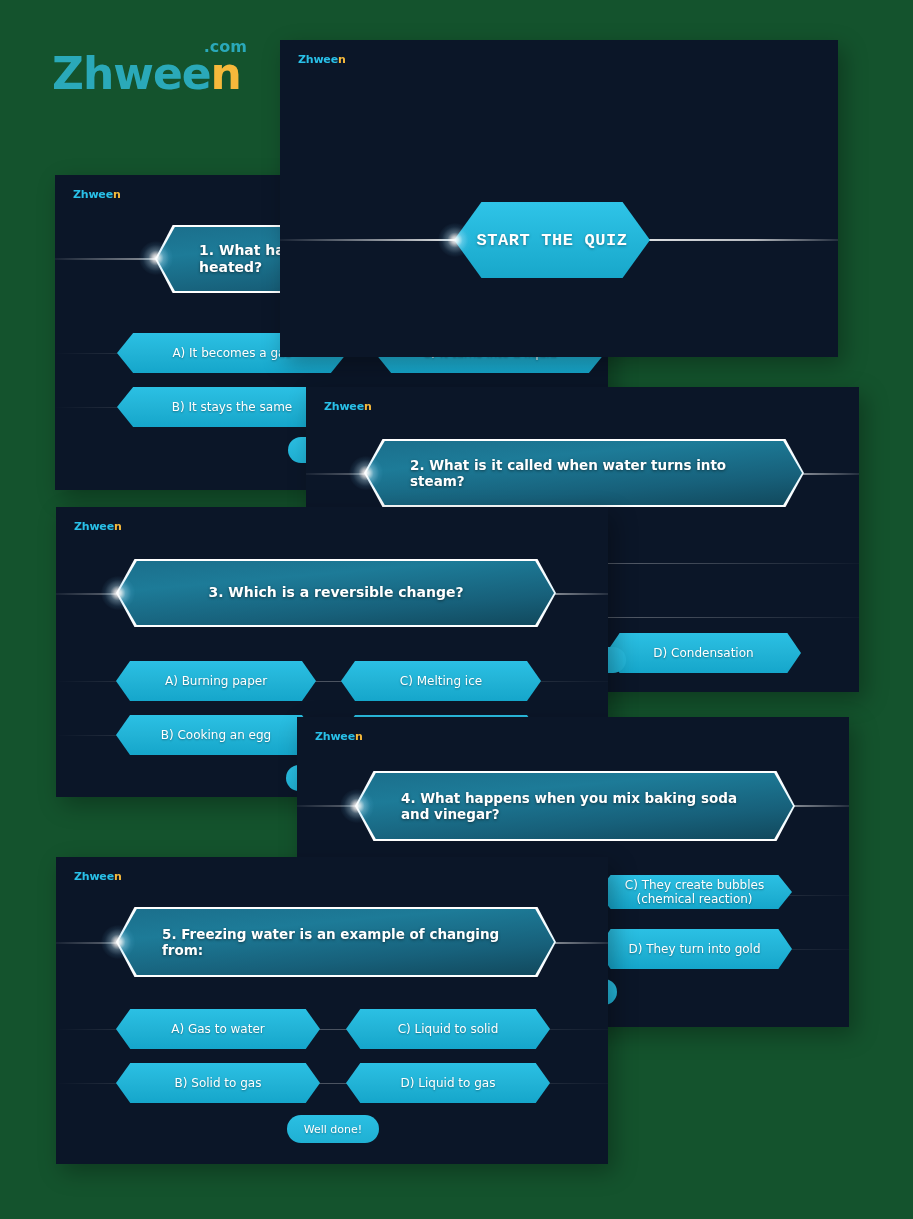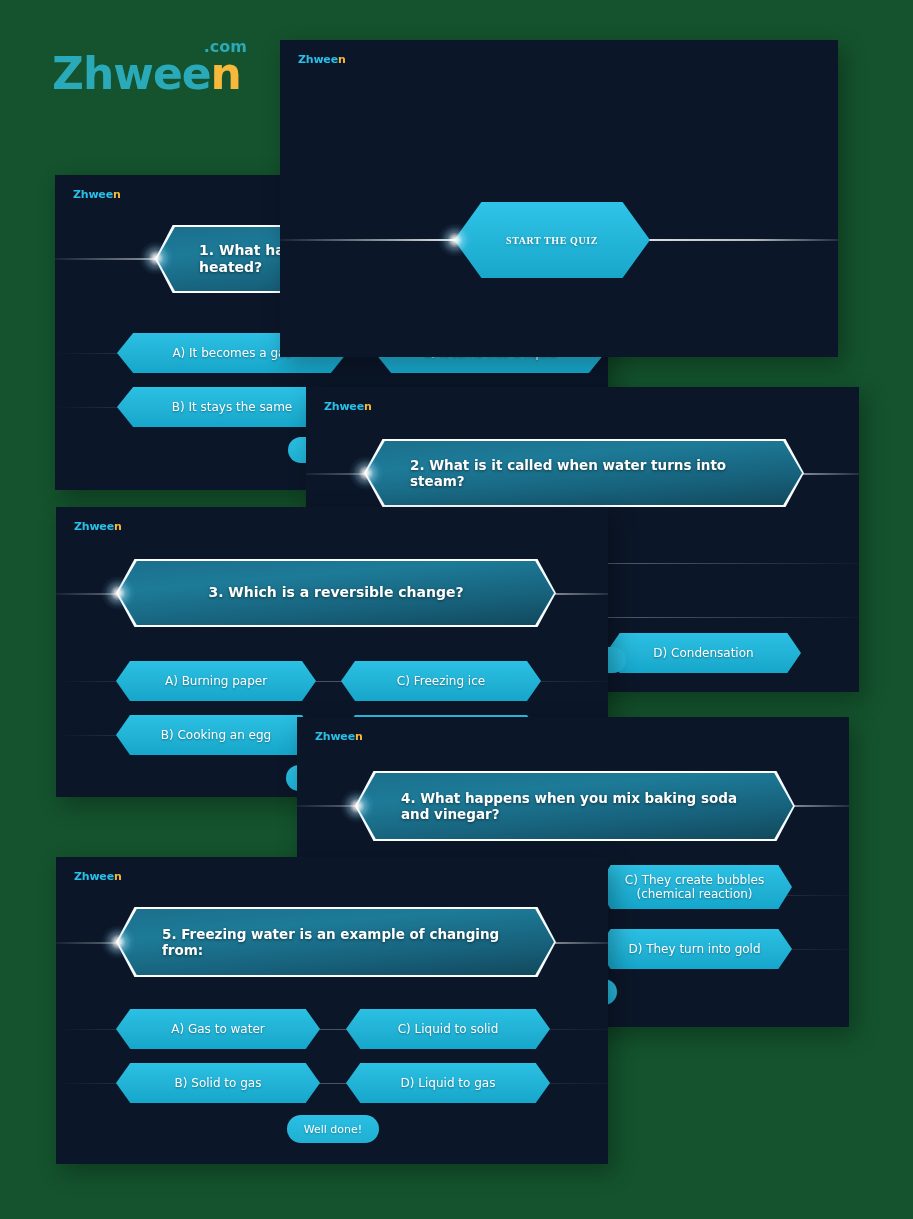--- a/index.html
+++ b/index.html
@@ -119,22 +119,22 @@
   }
 
   
   .start-hex {
     position: absolute;
     background: linear-gradient(180deg,#2fc4e8 0%, #22b4d7 55%, #18a7ca 100%);
     clip-path: polygon(14% 0%, 86% 0%, 100% 50%, 86% 100%, 14% 100%, 0% 50%);
     display:flex; align-items:center; justify-content:center;
   }
   .start-text {
-    color:#fff; font-weight: bold; font-size: 10px; letter-spacing: 0.6px;
-    font-family: Liberation Serif, serif;
+    color:#fff; font-weight: bold; font-size: 17px; letter-spacing: 0.6px;
+    font-family: Liberation Mono, monospace;
     text-shadow: 0 1px 3px rgba(0,0,0,0.35);
   }
 
   
   .pill {
     position: absolute;
     background: linear-gradient(180deg,#2bbfe3 0%, #1fb0d3 100%);
     border-radius: 999px;
     display:flex; align-items:center; justify-content:center;
     color:#fff; font-size: 11px;
@@ -249,21 +249,21 @@
     <div class="rail dim" style="top:174px;"></div>
     <div class="rail dim" style="top:228px;"></div>
 
     <div class="a-hex" style="left:60px; top:154px; width:200px; height:40px;">
       <div class="a-text">A) Burning paper</div>
     </div>
     <div class="a-hex" style="left:60px; top:208px; width:200px; height:40px;">
       <div class="a-text">B) Cooking an egg</div>
     </div>
     <div class="a-hex" style="left:285px; top:154px; width:200px; height:40px;">
-      <div class="a-text">C) Freezing ice</div>
+      <div class="a-text">C) Melting ice</div>
     </div>
     <div class="a-hex" style="left:285px; top:208px; width:200px; height:40px;">
       <div class="a-text">D) Baking a cake</div>
     </div>
 
     <div class="pill" style="left:230px; top:258px; width:88px; height:26px;">
       <span>Next</span>
     </div>
   </div>
 
@@ -283,21 +283,21 @@
 
     <div class="rail dim" style="top:178px;"></div>
     <div class="rail dim" style="top:232px;"></div>
 
     <div class="a-hex" style="left:58px; top:158px; width:215px; height:40px;">
       <div class="a-text">A) Nothing happens</div>
     </div>
     <div class="a-hex" style="left:58px; top:212px; width:215px; height:40px;">
       <div class="a-text">B) They freeze</div>
     </div>
-    <div class="a-hex" style="left:300px; top:148px; width:195px; height:44px;">
+    <div class="a-hex" style="left:300px; top:158px; width:195px; height:34px;">
       <div class="a-text">C) They create bubbles (chemical reaction)</div>
     </div>
     <div class="a-hex" style="left:300px; top:212px; width:195px; height:40px;">
       <div class="a-text">D) They turn into gold</div>
     </div>
 
     <div class="pill" style="left:232px; top:262px; width:88px; height:26px;">
       <span>Next</span>
     </div>
   </div>

